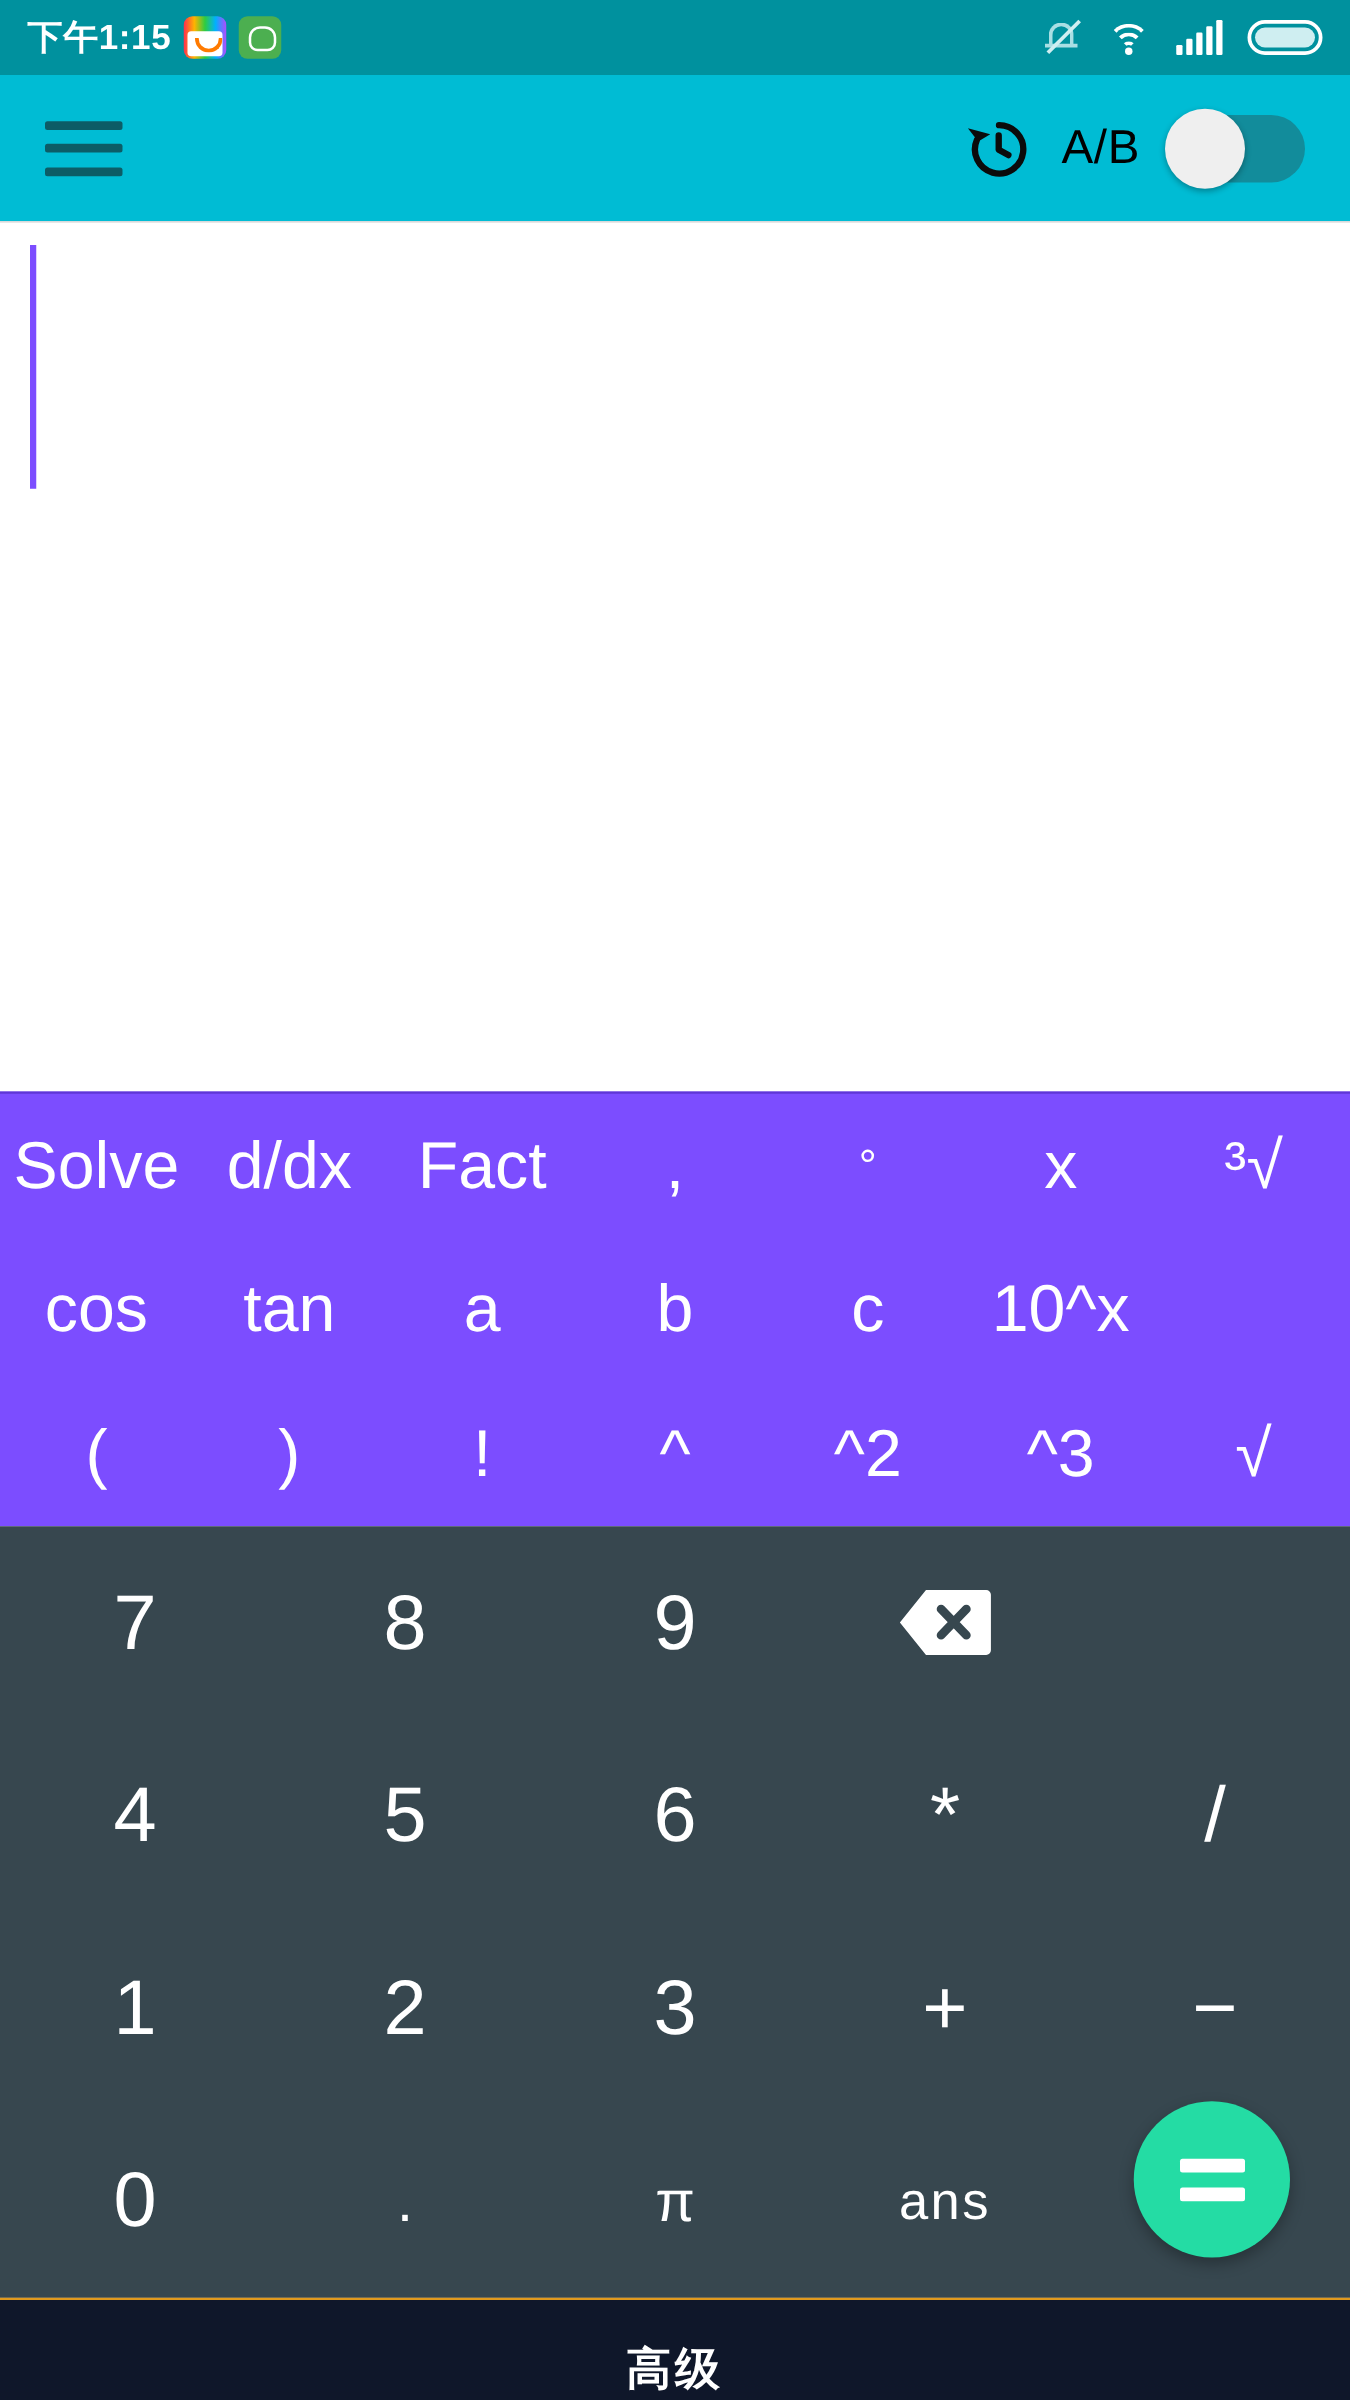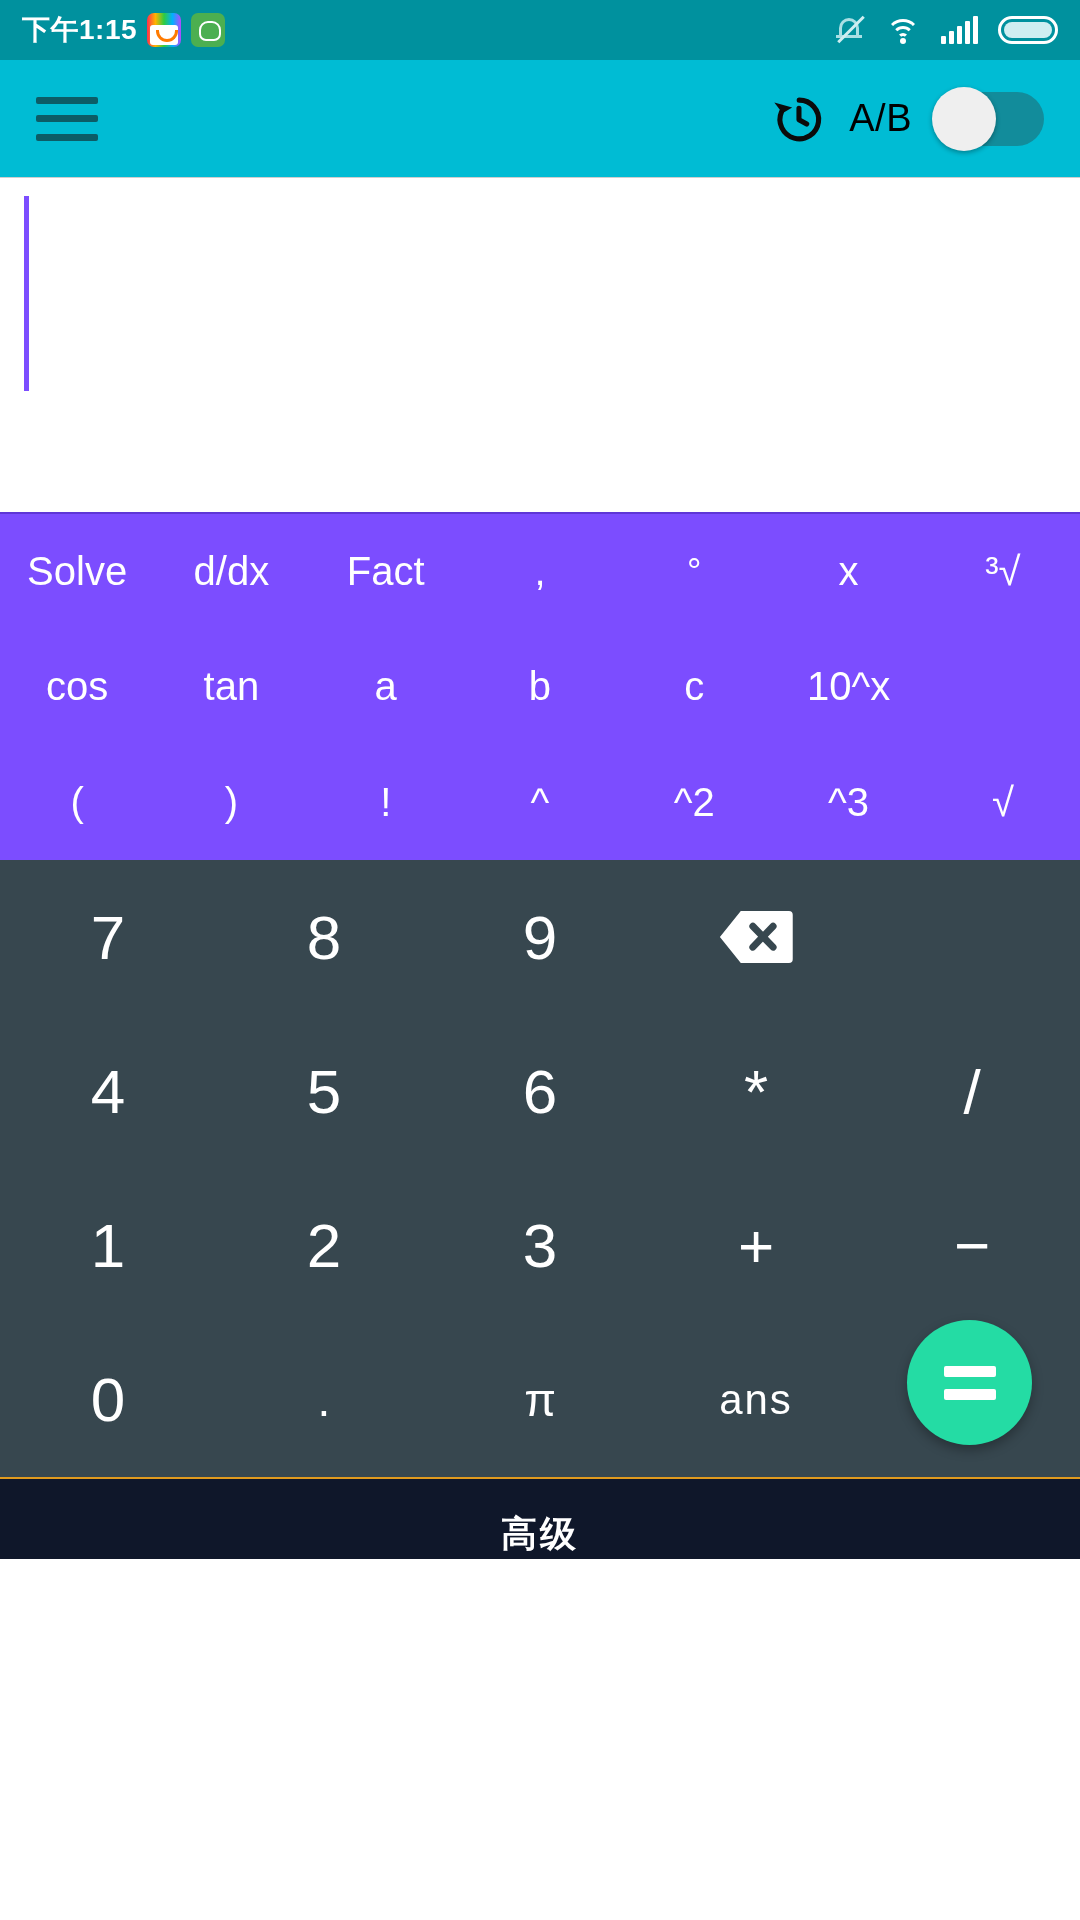--- a/index.html
+++ b/index.html
@@ -2,21 +2,21 @@
 <html><head>
 <meta charset="utf-8">
 <style>
   * { margin:0; padding:0; box-sizing:border-box; }
   html, body {
     width:1080px; height:1920px;
     background:#ffffff;
     font-family:"Liberation Sans", sans-serif;
     overflow:hidden;
   }
-  #app { position:relative; width:1080px; height:1559px; display:flex; flex-direction:column; }
+  #app { position:relative; width:1080px; height:1920px; display:flex; flex-direction:column; }
 
   
   .statusbar {
     height:60px; background:#00919E; flex:0 0 60px;
     display:flex; align-items:center; padding:0 22px;
     color:#ffffff;
   }
   .sb-clock { font-size:28px; font-weight:bold; letter-spacing:.5px; white-space:nowrap; }
   .sb-left { display:flex; align-items:center; gap:10px; }
   .sb-notif { width:34px; height:34px; border-radius:7px; display:block; }
@@ -107,21 +107,21 @@
   }
 
   
   .funcpad {
     flex:0 0 348px; background:#7C4DFF;
     display:grid; grid-template-rows:repeat(3,1fr);
     border-top:2px solid #5f36d6;
   }
   .frow { display:grid; grid-template-columns:repeat(7,1fr); align-items:center; }
   .fkey {
-    color:#ffffff; font-size:40px; text-align:center; cursor:pointer;
+    color:#ffffff; font-size:53px; text-align:center; cursor:pointer;
     display:flex; align-items:center; justify-content:center; height:100%;
     user-select:none;
   }
   .fkey.small { font-size:36px; }
 
   
   .numpad {
     flex:0 0 617px; background:#37474F; position:relative;
     display:grid; grid-template-rows:repeat(4,1fr);
   }

